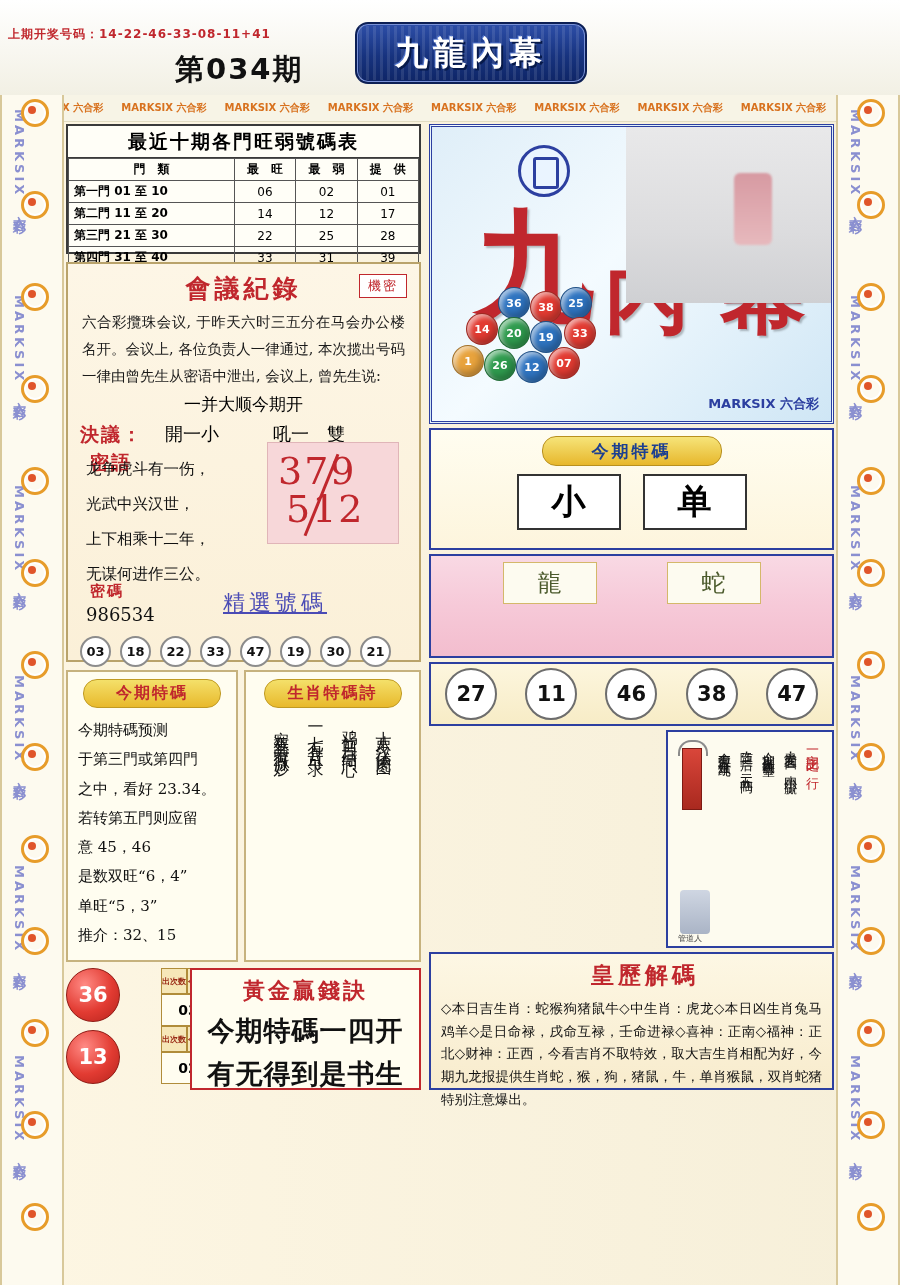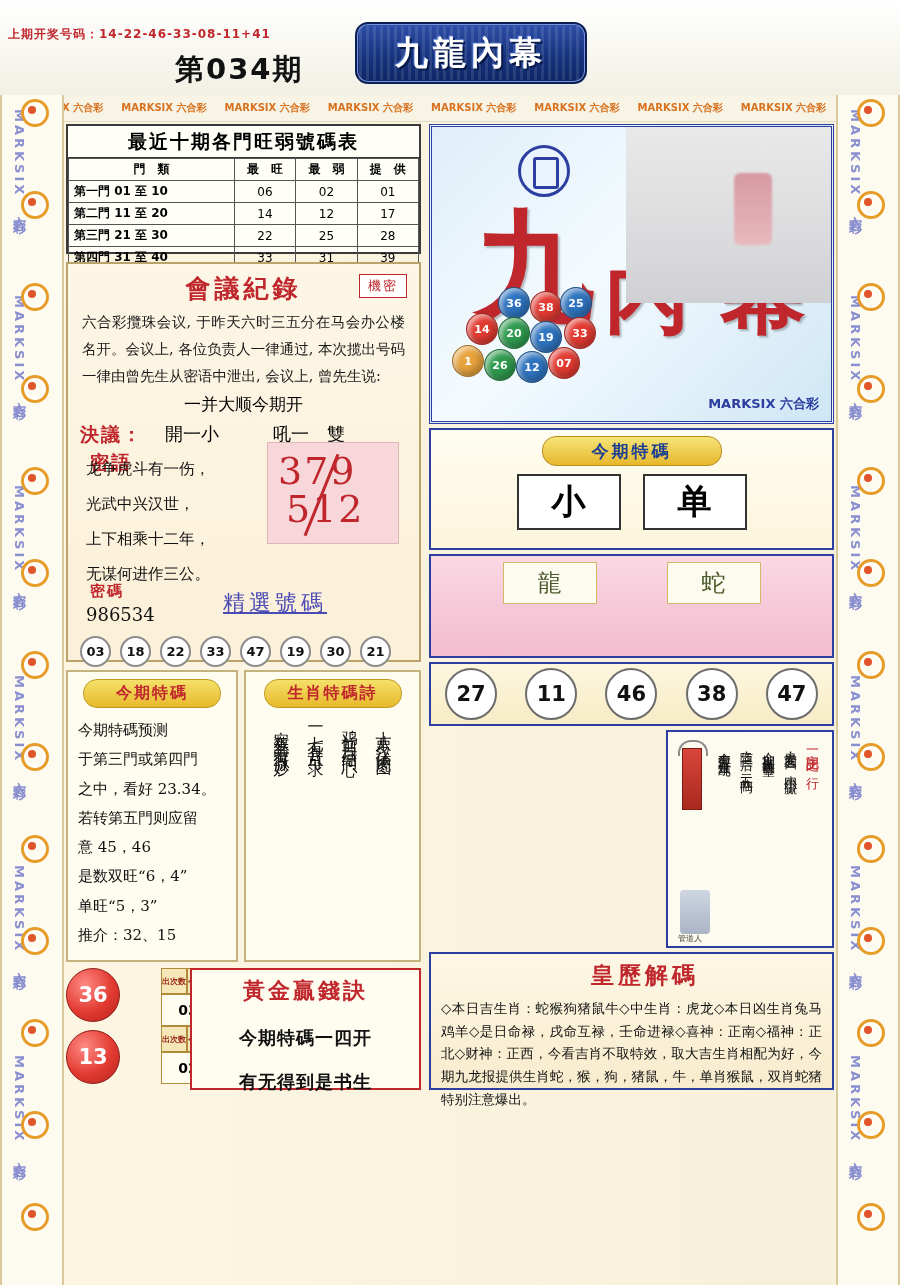--- a/index.html
+++ b/index.html
@@ -245,21 +245,21 @@
   .gold-box{
     left:128px;top:846px;width:231px;height:122px;
     background:#fffdf0;border:2px solid #c0272d;
   }
   .gold-title{
     text-align:center;font-size:22px;font-weight:bold;color:#c0272d;
     letter-spacing:3px;margin-top:6px;
     font-family:"DejaVu Serif","Liberation Serif",serif;
   }
   .gold-line{
-    text-align:center;font-size:18px;font-weight:bold;color:#111;margin-top:20px;
+    text-align:center;font-size:27px;font-weight:bold;color:#111;margin-top:7px;
     letter-spacing:1px;
     font-family:"DejaVu Serif","Liberation Serif",serif;
   }
   
   .hero{
     left:367px;top:2px;width:405px;height:300px;
     background:linear-gradient(135deg,#dfeef8 0%,#f4fbff 45%,#cfe6f5 100%);
     border:3px double #2c3fa0;
     overflow:hidden;
   }

